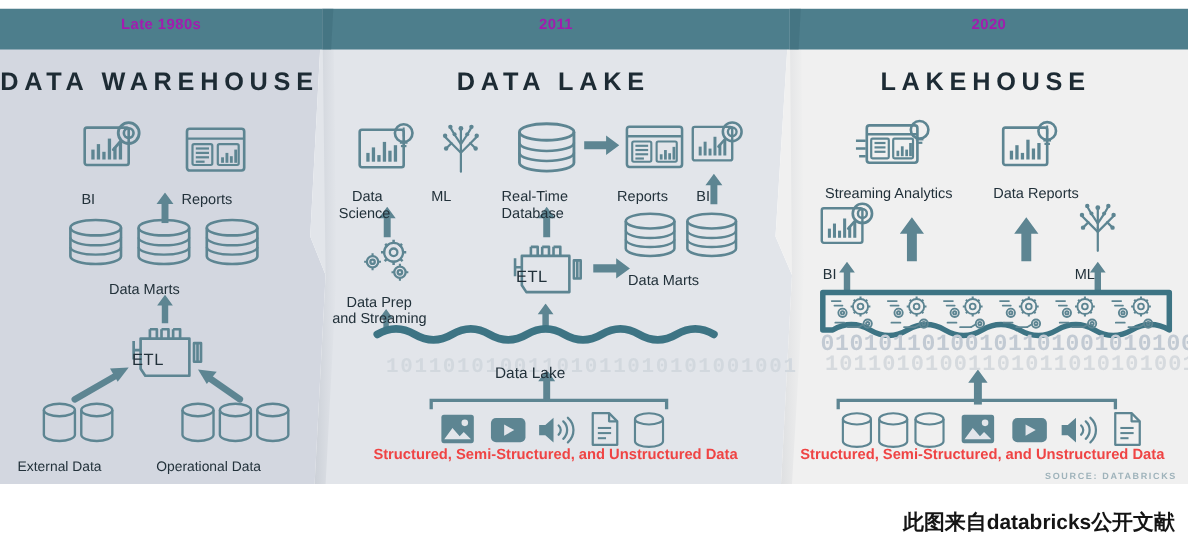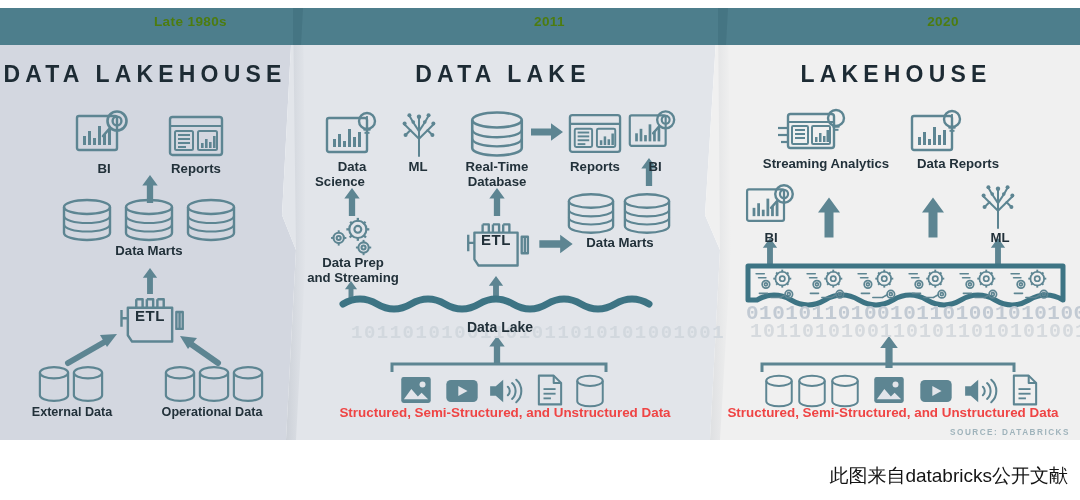--- a/index.html
+++ b/index.html
@@ -3,48 +3,49 @@
 <meta charset="utf-8">
 <style>
   html,body{margin:0;padding:0;background:#ffffff;}
   body{
     width:1080px;height:500px;position:relative;overflow:hidden;
     font-family:"Liberation Sans","DejaVu Sans",sans-serif;
   }
   #diagram{position:absolute;left:0;top:0;width:1080px;height:447px;overflow:hidden;background:#ffffff;}
   svg.full{position:absolute;left:0;top:0;width:1080px;height:447px;display:block;}
   .era{
-    position:absolute;top:14px;font-size:13.5px;font-weight:bold;color:#4d7c0f;
-    letter-spacing:.4px;text-align:center;padding-left:44px;
+    position:absolute;top:14px;font-size:13.5px;font-weight:bold;color:#a21caf;
+    letter-spacing:.4px;text-align:center;
   }
   .bigtitle{
     position:absolute;top:61px;font-size:23px;font-weight:bold;color:#1d2b34;
     letter-spacing:5.2px;text-align:center;
   }
   .lbl{
-    position:absolute;font-size:13.2px;font-weight:bold;color:#22313a;
-    text-align:center;line-height:15px;
+    position:absolute;font-size:13.2px;font-weight:normal;color:#22313a;
+    line-height:15px;margin-top:12px;
   }
   .lbl.small{font-size:12.6px;}
   .bottomlbl{
     position:absolute;font-size:13.4px;font-weight:bold;color:#ef4444;text-align:center;
   }
   .source{
     position:absolute;right:10px;top:428px;font-size:8.2px;font-weight:bold;
     letter-spacing:1.5px;color:#9fb3bb;text-align:center;
   }
   .binrow{
     position:absolute;font-family:"Liberation Mono","DejaVu Sans Mono",monospace;
     font-weight:bold;white-space:nowrap;user-select:none;
   }
   .caption{
     position:absolute;left:0;top:452px;width:1080px;height:48px;
     text-align:right;padding-right:12px;box-sizing:border-box;
     font-size:19px;color:#141414;line-height:48px;
     font-family:"Liberation Sans","DejaVu Sans",sans-serif;
+    font-weight:bold;
   }
 </style>
 </head>
 <body>
 
 <div id="diagram">
 
   <svg class="full" viewBox="0 0 1080 447">
     <defs>
 
@@ -400,21 +401,21 @@
       <use href="#ic-video" x="919" y="379" width="34" height="24"></use>
       <use href="#ic-audio" x="963" y="377" width="36" height="28"></use>
       <use href="#ic-doc" x="1012" y="374" width="26" height="32"></use>
     </g>
   </svg>
 
   <div class="era" style="left:0;width:293px;">Late 1980s</div>
   <div class="era" style="left:293px;width:425px;">2011</div>
   <div class="era" style="left:718px;width:362px;">2020</div>
 
-  <div class="bigtitle" style="left:0;width:290px;">DATA LAKEHOUSE</div>
+  <div class="bigtitle" style="left:0;width:290px;">DATA WAREHOUSE</div>
   <div class="bigtitle" style="left:293px;width:420px;">DATA LAKE</div>
   <div class="bigtitle" style="left:716px;width:360px;">LAKEHOUSE</div>
 
   <div class="binrow" style="left:336px;top:322px;font-size:19px;color:#d2d8de;letter-spacing:1.5px;margin-left:15px;">10110101001101011010101001001</div>
 
   <div class="binrow" style="left:746px;top:302px;font-size:21px;color:#c2cad3;letter-spacing:0.5px;">01010110100101101001010100101 0</div>
   <div class="binrow" style="left:750px;top:320px;font-size:20px;color:#d6dade;letter-spacing:1px;">1011010100110101101010100100 1</div>
 
   <div class="lbl" style="left:74px;top:161px;width:60px;">BI</div>
   <div class="lbl" style="left:165px;top:161px;width:62px;">Reports</div>

